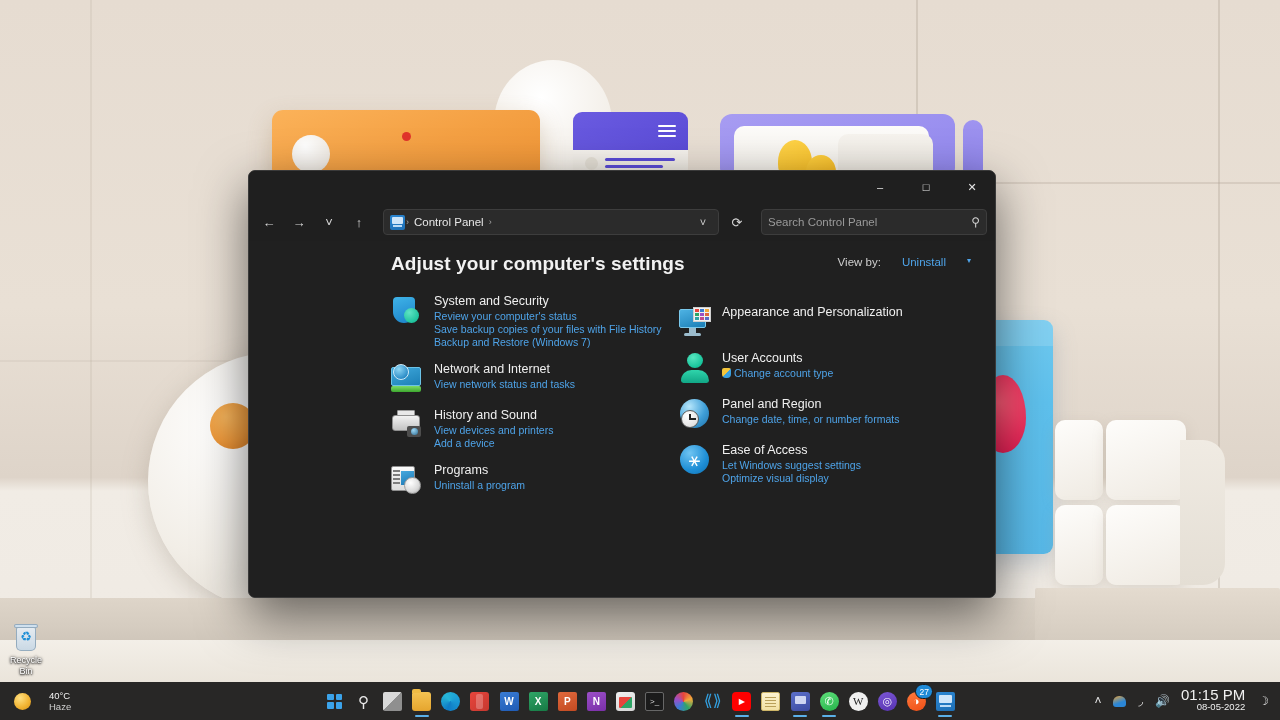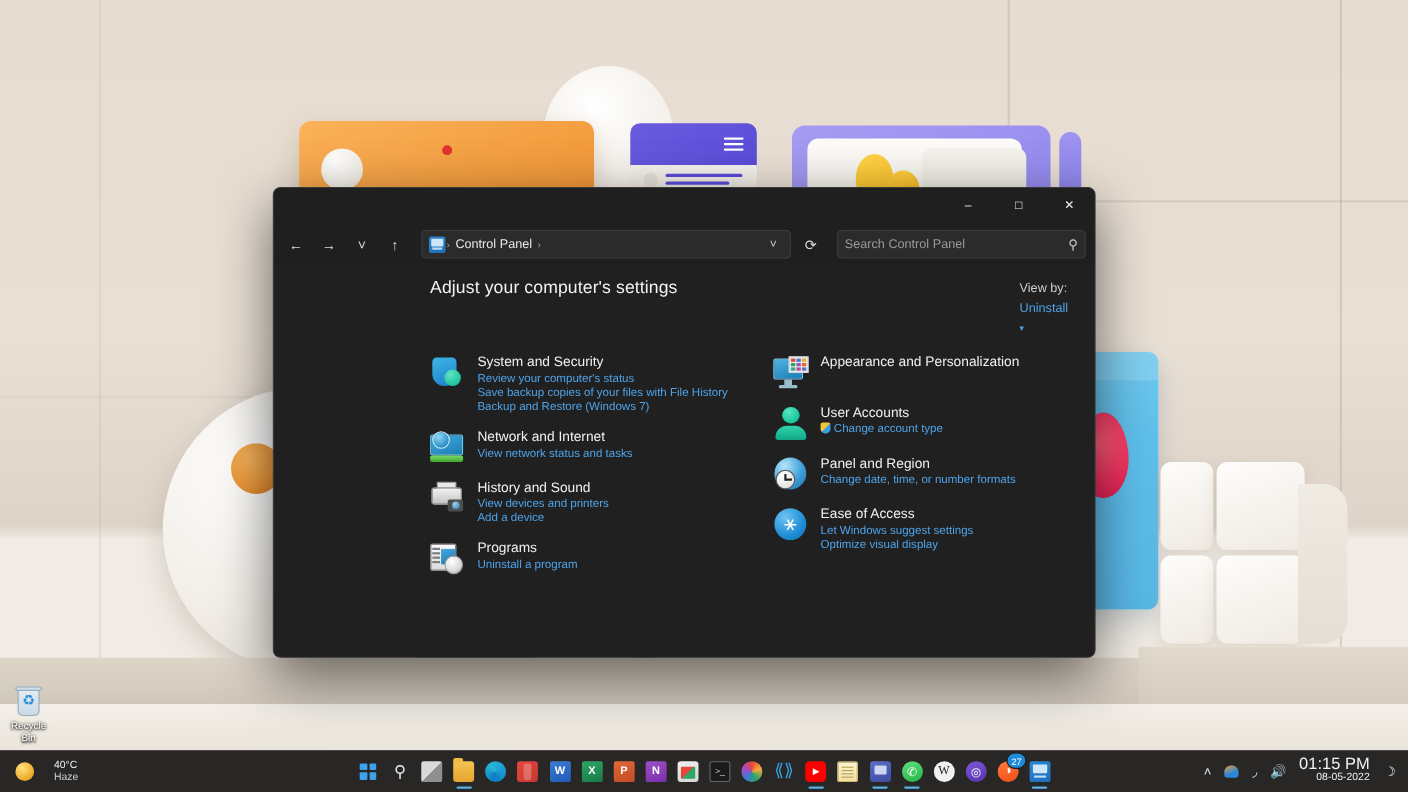--- a/index.html
+++ b/index.html
@@ -289,28 +289,28 @@
   }
   .searchbox input::placeholder { color: #9a9a9a; }
   .search-ico { color: #cfcfcf; font-size: 12px; margin-left: 4px; }
 
   .cp-body { background: #202020; height: calc(100% - 70px); position: relative; }
 
   .cp-head {
     display: flex; align-items: flex-start; justify-content: space-between;
     padding: 12px 24px 0 142px;
   }
-  .cp-title { font-size: 16px; color: #f2f2f2; font-weight: 400; letter-spacing: .1px; }
-  .viewby { display: flex; align-items: flex-start; gap: 7px; font-size: 11.5px; padding-top: 3px; flex-direction: column;}
+  .cp-title { font-size: 19px; color: #f2f2f2; font-weight: 700; letter-spacing: .1px; }
+  .viewby { display: flex; align-items: flex-start; gap: 21px; font-size: 11.5px; padding-top: 3px;}
   .viewby-label { color: #cfcfcf; }
   .viewby-value { color: #4ea3e8; }
   .viewby-caret { color: #4ea3e8; font-size: 8px; }
 
   .cp-cols {
-    display: flex; padding: 18px 0 0 142px; gap: 72px;
+    display: flex; padding: 18px 0 0 142px; gap: 48px; align-items: center;
   }
   .cp-col { width: 240px; }
   .cat {
     display: flex; gap: 11px; margin-bottom: 12px; align-items: flex-start;
   }
   .cat-ico {
     width: 32px; height: 32px; flex: none; position: relative; margin-top: 2px;
   }
   .cat-text { padding-top: 1px; }
   .cat-title {

